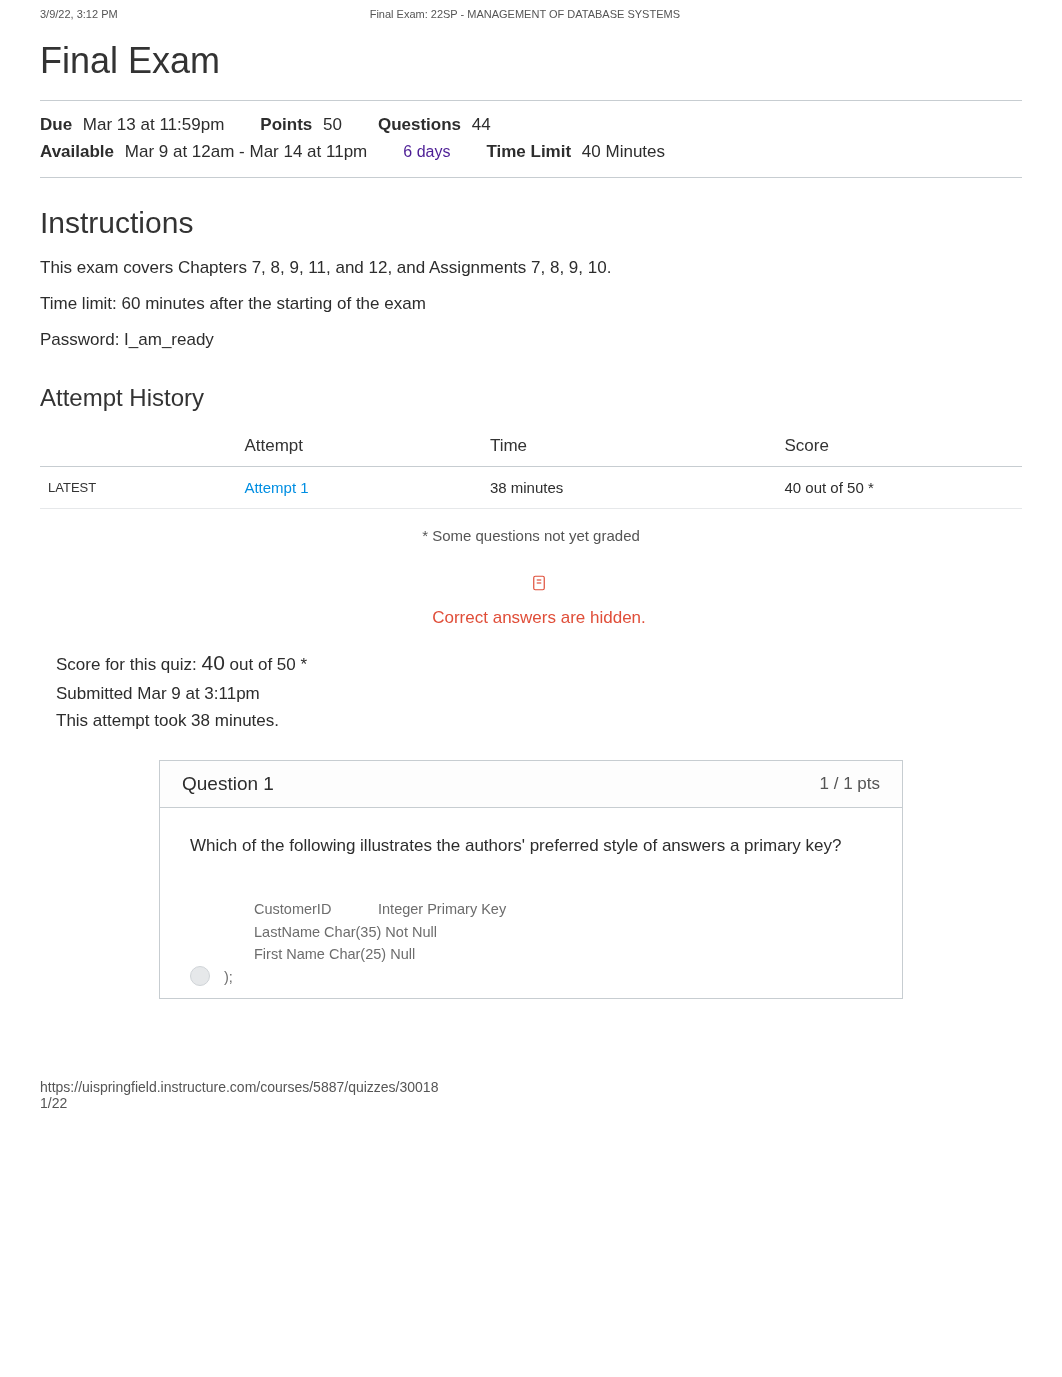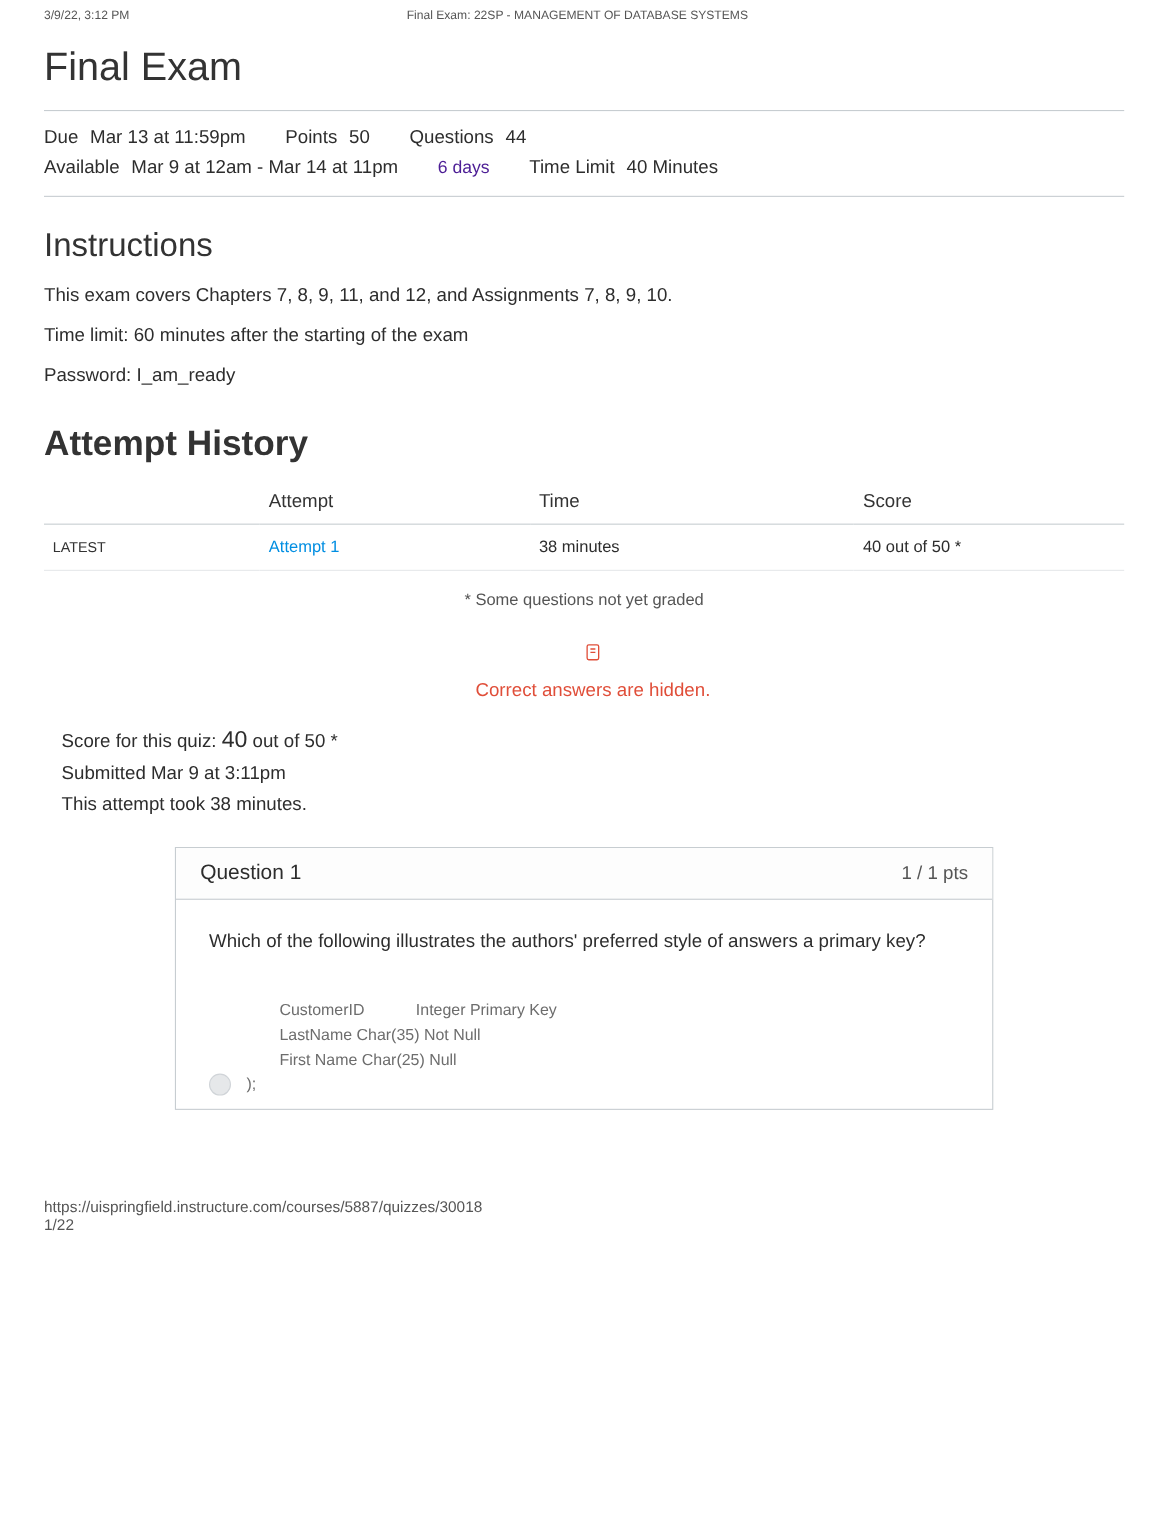--- a/index.html
+++ b/index.html
@@ -31,36 +31,36 @@
     border-bottom: 1px solid #c7cdd1;
     padding: 10px 0 12px 0;
     background: #fff;
     font-size: 17px;
     color: #2d2d2d;
     display: flex;
     flex-wrap: wrap;
     gap: 0 36px;
     line-height: 1.6;
   }
-  .meta-item .label { margin-right: 6px; }
+  .meta-item .label { margin-right: 6px; font-weight: bold; }
   .small-note { font-size: 16px; color: #4c1d95; }
   h2.section {
     font-size: 30px;
     font-weight: 400;
     margin: 28px 0 18px 0;
     color: #333;
   }
   .instr-body p {
     font-size: 17px;
     margin: 16px 0;
     color: #2d2d2d;
   }
   h3.subsection {
-    font-size: 32px;
-    font-weight: 700;
+    font-size: 24px;
+    font-weight: 400;
     margin: 34px 0 14px 0;
     color: #333;
   }
   table.attempts {
     width: 100%;
     border-collapse: collapse;
     font-size: 15px;
   }
   table.attempts th {
     text-align: left;

